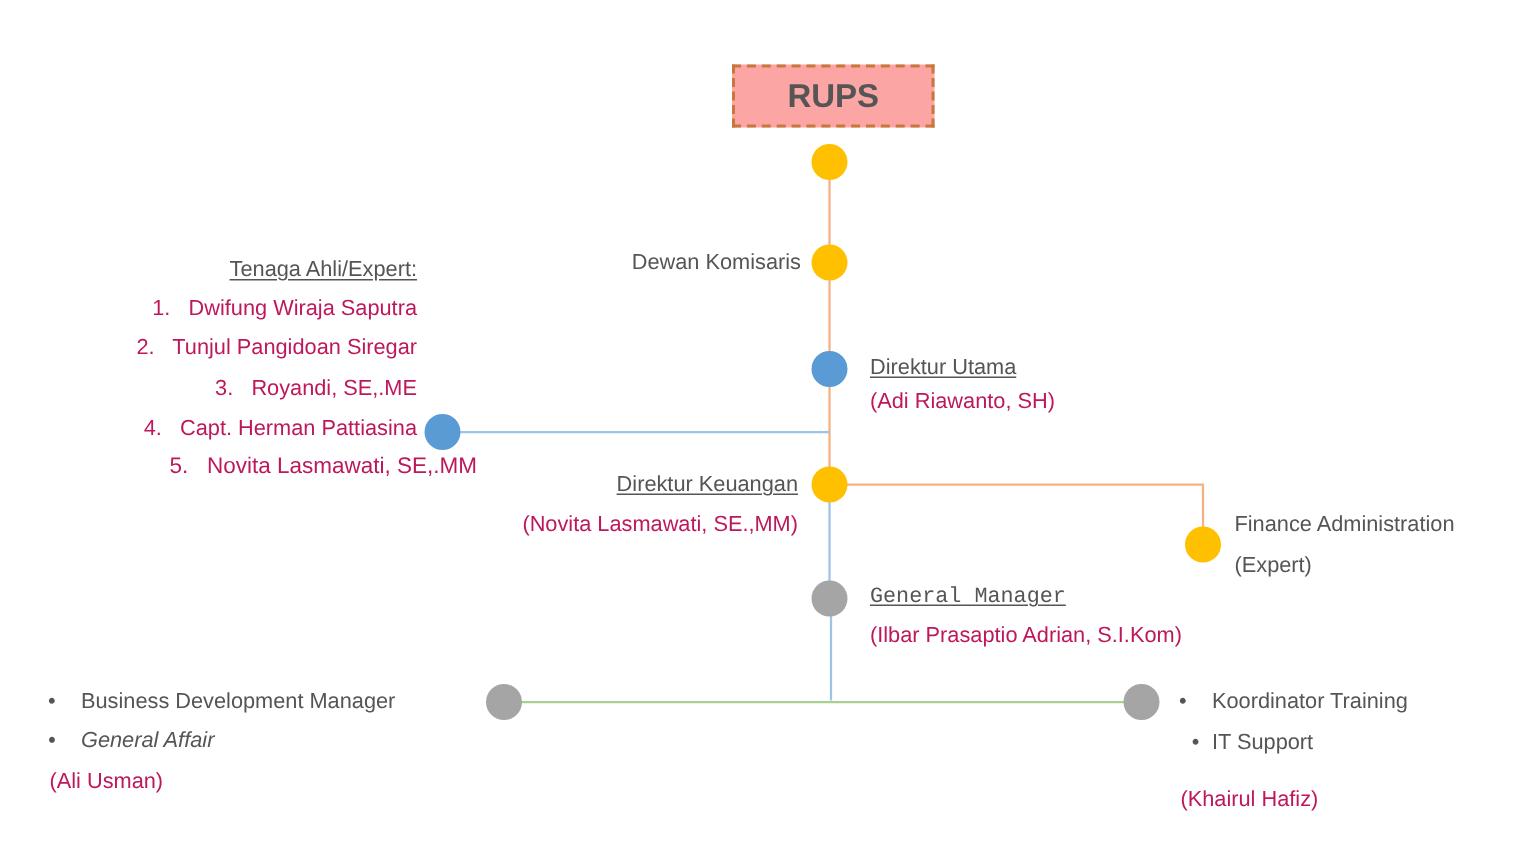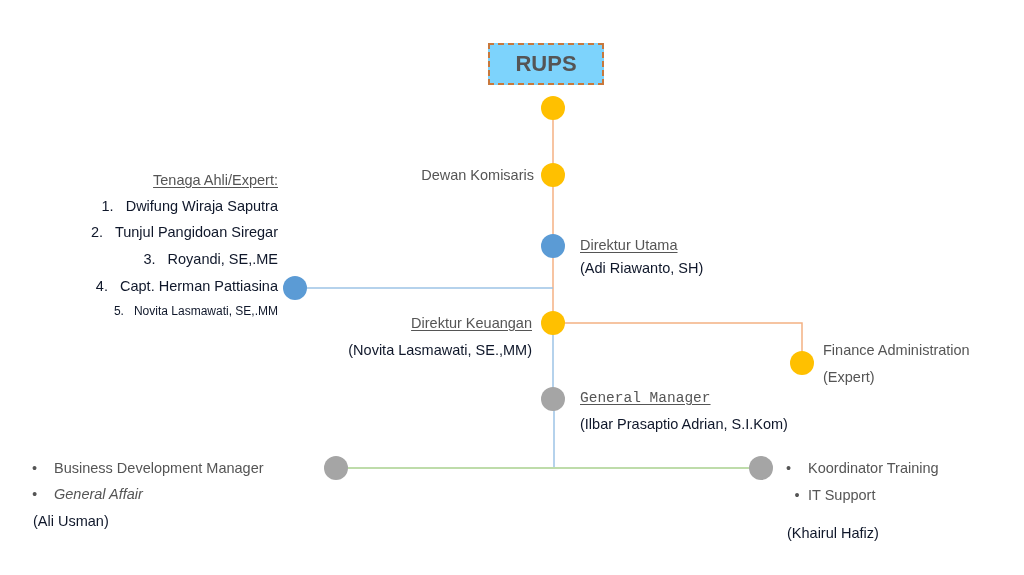--- a/index.html
+++ b/index.html
@@ -1,25 +1,25 @@
 <!DOCTYPE html>
 <html><head>
 <meta charset="utf-8">
 <style>
   html, body { margin: 0; padding: 0; background: #ffffff; }
   body { width: 1024px; height: 575px; position: relative; overflow: hidden;
          font-family: "Liberation Sans", "DejaVu Sans", sans-serif; }
   #chart { position: absolute; left: 0; top: 0; }
   .txt { position: absolute; white-space: nowrap; font-size: 14.5px; line-height: 18px; }
   .grey { color: #555555; }
-  .navy { color: #0f172a; }
+  .navy { color: #be185d; }
   .u { text-decoration: underline; text-decoration-color: #555; text-underline-offset: 2px; }
   .right { text-align: right; }
-  .rups-box { position: absolute; left: 488px; top: 43px; width: 116px; height: 42px;
-              background: #7dd3fc; border: 2px dashed #c8783c; box-sizing: border-box;
+  .rups-box { position: absolute; left: 488px; top: 43px; width: 135px; height: 42px;
+              background: #fca5a5; border: 2px dashed #c8783c; box-sizing: border-box;
               display: flex; align-items: center; justify-content: center; }
   .rups-label { font-size: 22px; font-weight: bold; color: #555555; }
   .bul::before { content: "\2022"; display: inline-block; width: 22px; }
 </style>
 </head>
 <body>
 
 <svg id="chart" width="1024" height="575">
 
   <line x1="553" y1="108" x2="553" y2="175" stroke="#f4b183" stroke-width="1.5"></line>
@@ -50,21 +50,21 @@
 
 <div class="txt grey u" style="left:580px; top:236px;">Direktur Utama</div>
 <div class="txt navy" style="left:580px; top:259px;">(Adi Riawanto, SH)</div>
 
 <div>
   <div class="txt grey u right" style="right:746px; top:171px;">Tenaga Ahli/Expert:</div>
   <div class="txt navy right" style="right:746px; top:197px; white-space:pre;">1.   Dwifung Wiraja Saputra</div>
   <div class="txt navy right" style="right:746px; top:223px; white-space:pre;">2.   Tunjul Pangidoan Siregar</div>
   <div class="txt navy right" style="right:746px; top:250px; white-space:pre;margin-left:44px;">3.   Royandi, SE,.ME</div>
   <div class="txt navy right" style="right:746px; top:277px; white-space:pre;">4.   Capt. Herman Pattiasina</div>
-  <div class="txt navy right" style="right:746px; top:302px; font-size:12px; white-space:pre;">5.   Novita Lasmawati, SE,.MM</div>
+  <div class="txt navy right" style="right:706px; top:302px; font-size:15px; white-space:pre;">5.   Novita Lasmawati, SE,.MM</div>
 </div>
 
 <div class="txt grey u right" style="right:492px; top:314px;">Direktur Keuangan</div>
 <div class="txt navy right" style="right:492px; top:341px;">(Novita Lasmawati, SE.,MM)</div>
 
 <div class="txt grey" style="left:823px; top:341px;">Finance Administration</div>
 <div class="txt grey" style="left:823px; top:368px;">(Expert)</div>
 
 <div class="txt grey u" style="left:580px; top:389px;font-family:Liberation Mono, monospace;">General Manager</div>
 <div class="txt navy" style="left:580px; top:415px;">(Ilbar Prasaptio Adrian, S.I.Kom)</div>

